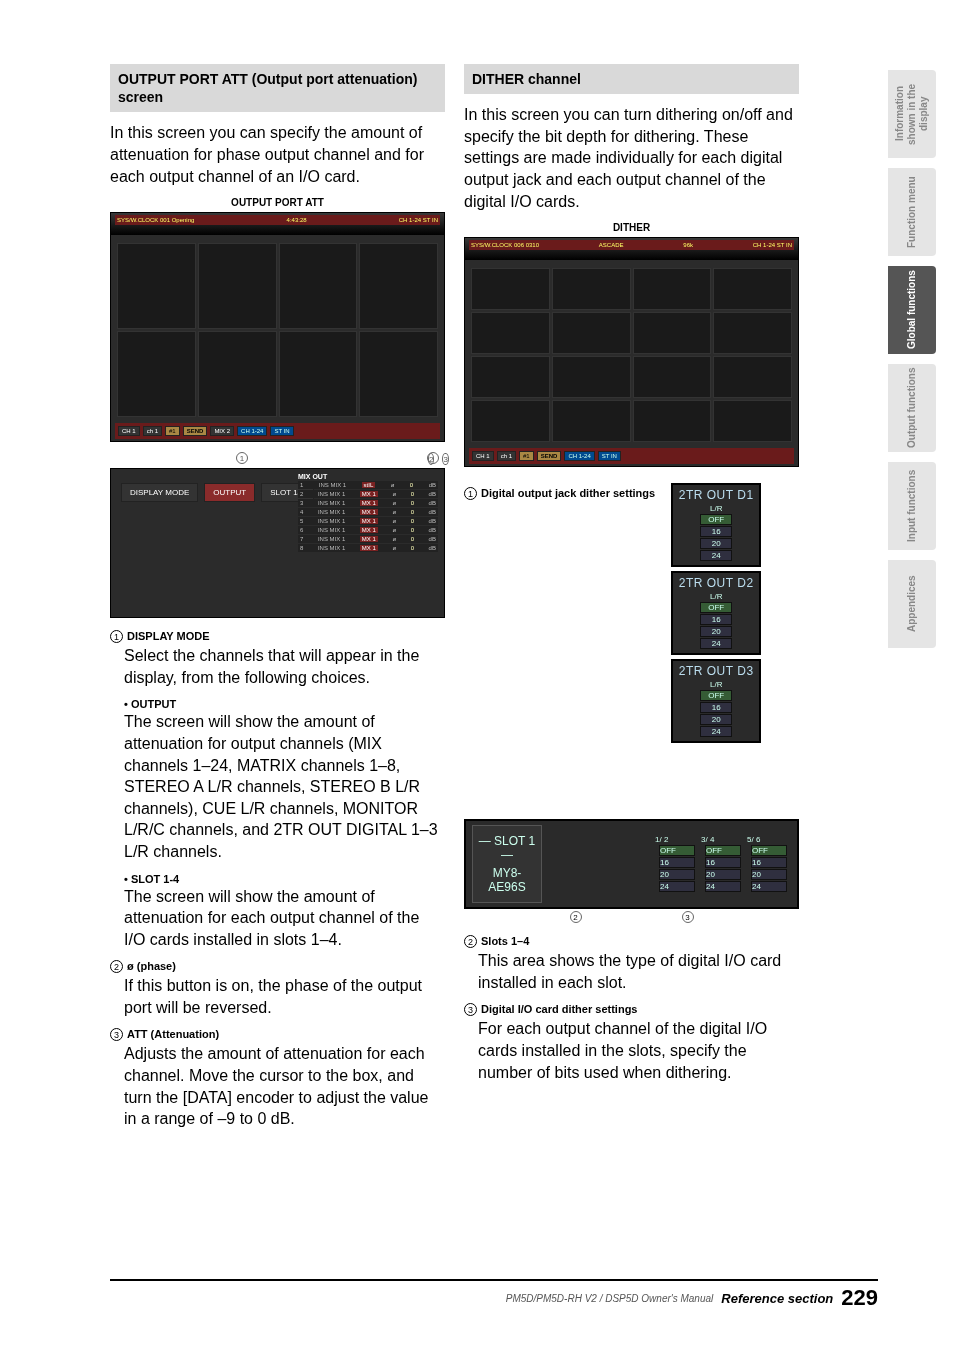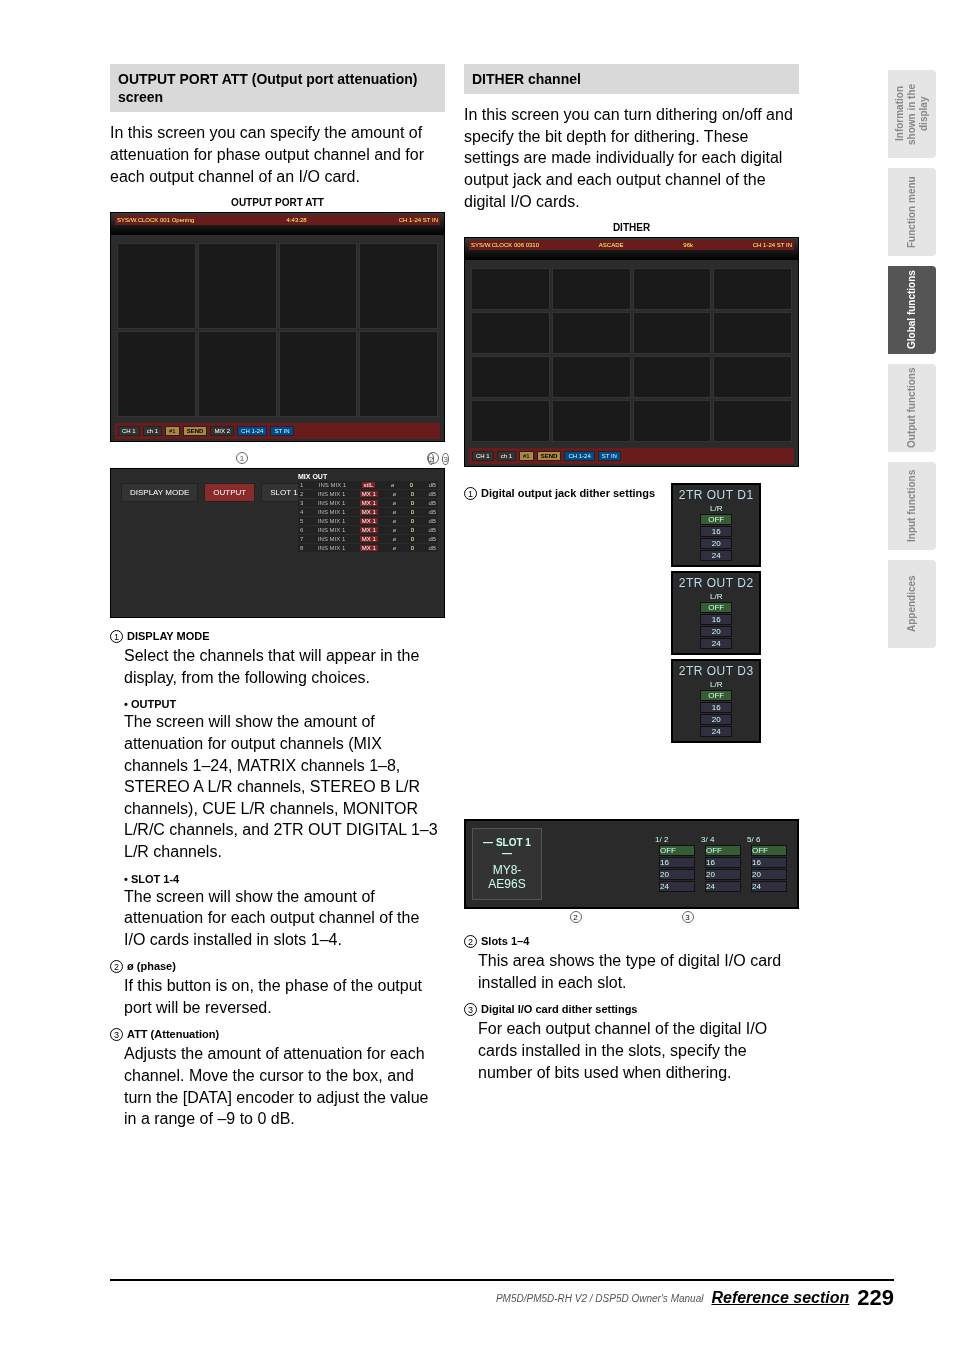--- a/index.html
+++ b/index.html
@@ -30,23 +30,23 @@
 .mix-table { position:absolute; top:4px; right:6px; width:140px; }
 .mix-table .hdr { color:#fff; font-size:7px; font-weight:bold; }
 .mix-row { background:#222; color:#bbb; font-size:6px; padding:1px 2px; margin-top:1px; display:flex; justify-content:space-between; align-items:center; }
 .mix-row .tag { background:#7a2222; color:#fff; padding:0 2px; }
 .mix-row .val { color:#ffb; }
 .callouts { display:flex; justify-content:space-between; font-size:9px; color:#555; position:relative; top:-2px; }
 .callouts span { display:inline-block; border:1px solid #666; border-radius:50%; width:12px; height:12px; text-align:center; line-height:11px; font-size:8px; }
 .side-tabs { position:absolute; right:18px; top:70px; display:flex; flex-direction:column; gap:10px; }
 .tab { width:48px; height:88px; background:#e5e5e5; border-radius:4px 0 0 4px; display:flex; align-items:center; justify-content:center; font-size:10px; font-weight:bold; color:#888; writing-mode:vertical-rl; transform:rotate(180deg); text-align:center; line-height:1.2; }
 .tab.active { background:#555; color:#fff; }
-.footer { position:absolute; bottom:40px; left:110px; right:60px; border-top:2px solid #000; padding-top:4px; display:flex; justify-content:flex-end; align-items:center; gap:8px; }
+.footer { position:absolute; bottom:40px; left:110px; right:76px; border-top:2px solid #000; padding-top:4px; display:flex; justify-content:flex-end; align-items:center; gap:8px; }
 .footer .fmodel { font-style:italic; font-size:10px; color:#555; }
-.footer .fref { font-weight:bold; font-style:italic; font-size:16px;text-decoration:underline; }
+.footer .fref { font-weight:bold; font-style:italic; font-size:13px; }
 .footer .fpage { font-size:22px; font-weight:bold; }
 .right-inset { float:right; margin:4px 0 4px 6px; }
 .dith-panel { border:2px solid #000; background:#2a2a2a; padding:3px 4px; width:90px; font-size:8px; color:#b8f; margin-bottom:4px; }
 .dith-panel .tt { color:#bde; font-size:12px; text-align:center; margin-bottom:2px; letter-spacing:0.5px; }
 .dith-panel .sel { background:#355c35; color:#cfe; width:32px; text-align:center; margin:1px auto; border:1px solid #111; font-size:8px; }
 .dith-panel .opt { background:#2f2f3f; color:#cfe; width:32px; text-align:center; margin:1px auto; border:1px solid #111; font-size:8px; }
 .dith-panel .lab { color:#cfe; text-align:center; font-size:8px; margin-bottom:1px; }
 .bit-block { display:inline-block; width:44px; text-align:left; color:#cfe; font-size:8px; }
 .bit-block .hdr { color:#cfe; font-size:8px; }
 .bit-block .v { background:#2f2f3f; border:1px solid #111; margin:1px 4px; }
@@ -279,21 +279,21 @@
             <div class="opt">24</div>
           </div>
         </div>
       </div>
 
       <div style="clear:both; height:60px;"></div>
 
       <div class="figure">
         <div class="slot-box fig-box dither-zoom" style="position:relative;">
           <div class="slot-label">
-            <div style="color:#cfe;font-size:10px;font-weight:bold;">— <span>SLOT 1</span> —</div>
+            <div style="color:#cfe;font-size:12px;">— <span>SLOT 1</span> —</div>
             <div style="color:#cfe;font-size:12px;margin-top:4px;">MY8-AE96S</div>
           </div>
           <div style="display:flex;gap:2px;">
             <div class="bit-block">
               <div class="hdr">1/ 2</div>
               <div class="v sel">OFF</div>
               <div class="v">16</div>
               <div class="v">20</div>
               <div class="v">24</div>
             </div>

